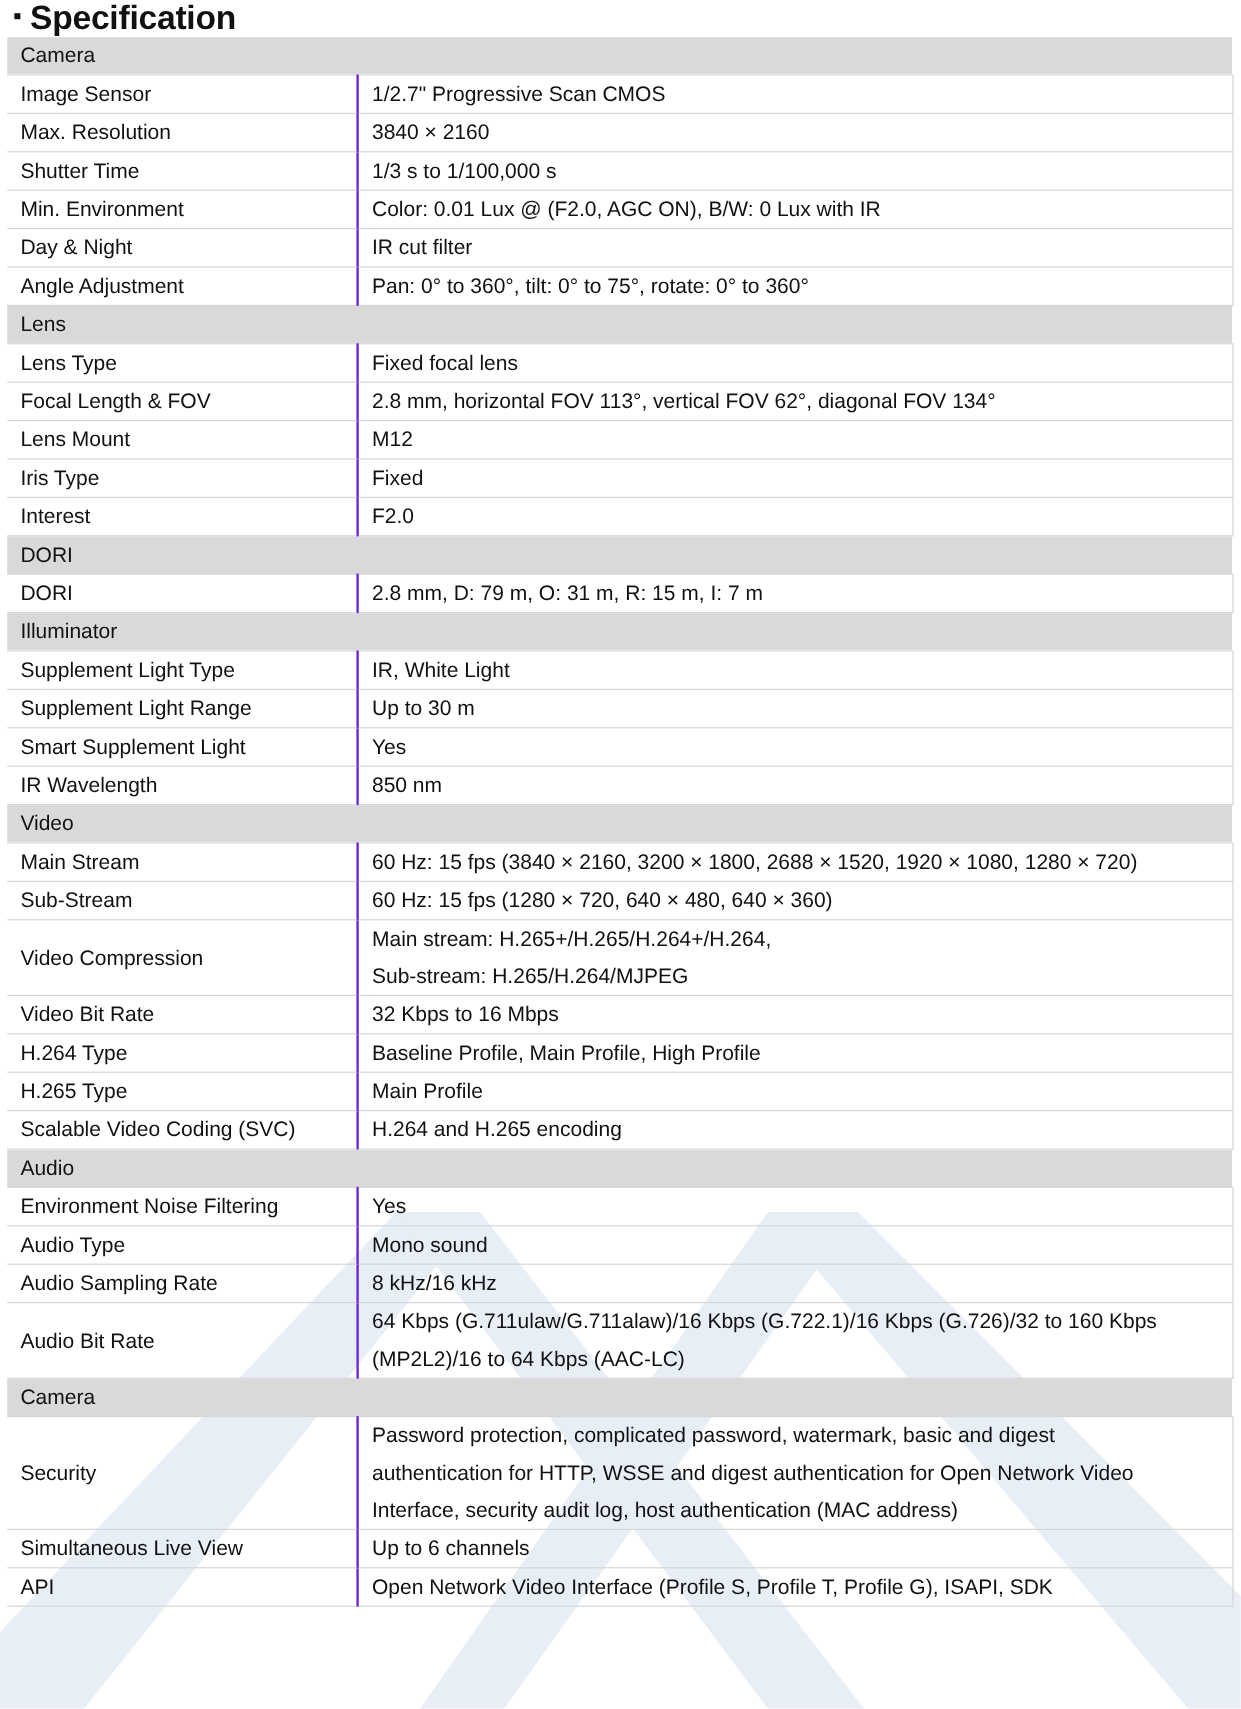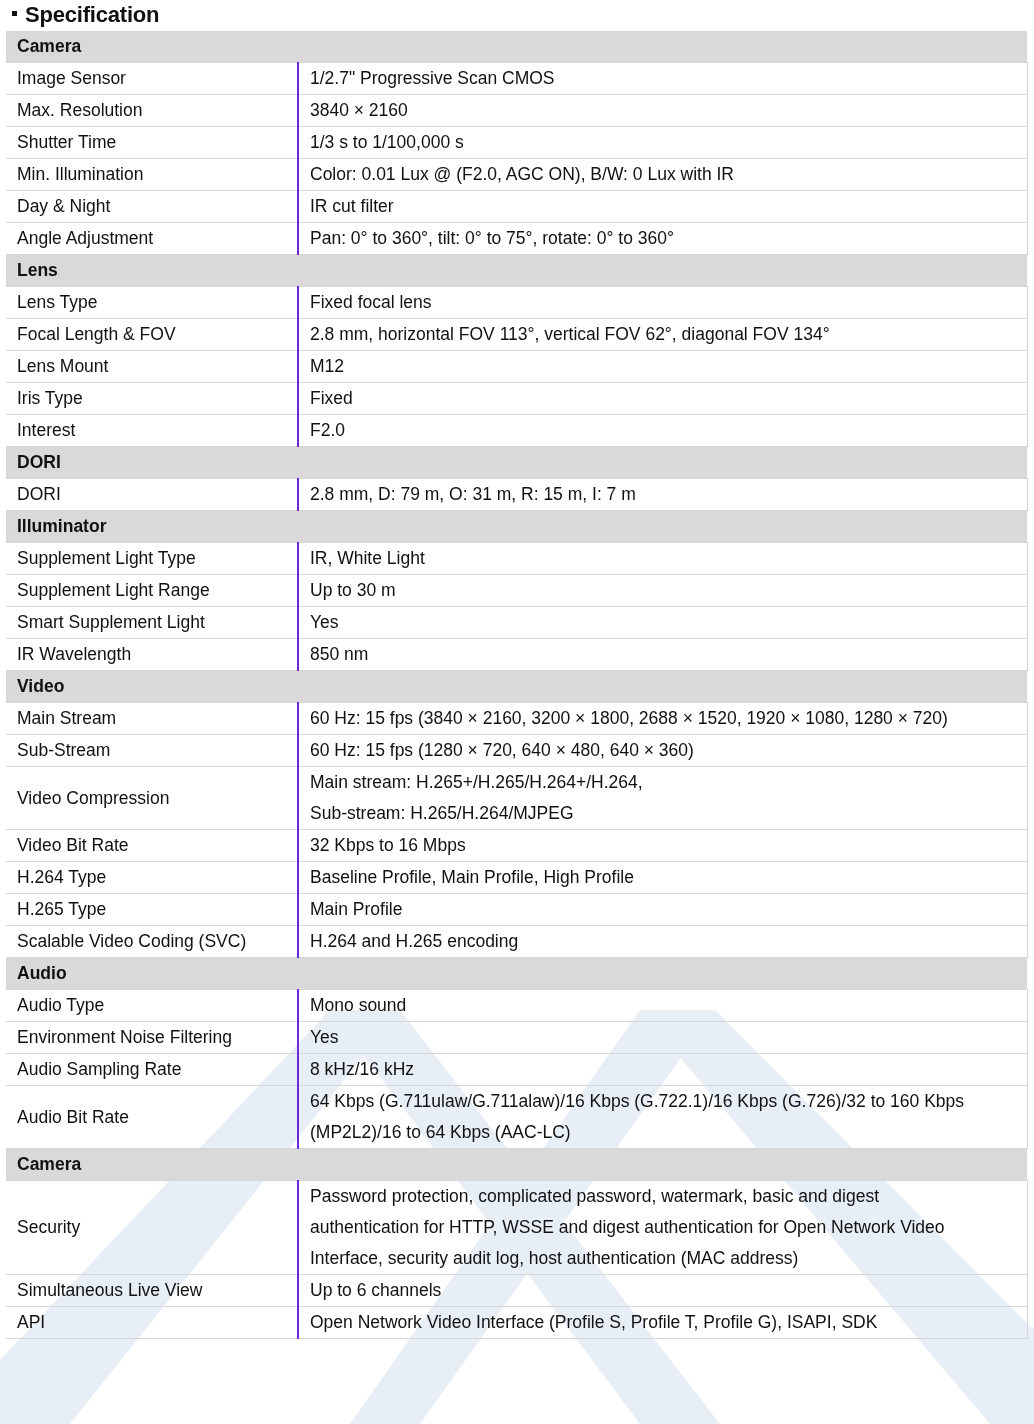--- a/index.html
+++ b/index.html
@@ -4,21 +4,21 @@
 <style>
   html, body { margin: 0; padding: 0; background: #ffffff; }
   body {
     width: 1034px; height: 1424px; position: relative; overflow: hidden;
     font-family: "Liberation Sans", "DejaVu Sans", sans-serif;
     color: #111111;
   }
   .watermark { position: absolute; inset: 0; z-index: 0; pointer-events: none; }
   .page-title {
     position: absolute; left: 12px; top: 0px; height: 14px;
-    font-size: 22px; font-weight: bold; line-height: 30px; letter-spacing: -0.2px;
+    font-size: 28px; font-weight: bold; line-height: 30px; letter-spacing: -0.2px;
     z-index: 2; color: #111;
   }
   .page-title .bullet {
     display: inline-block; width: 5px; height: 5px; background: #111;
     vertical-align: middle; margin-right: 8px; position: relative; top: -3px;
   }
   table.spec {
     position: absolute; left: 6px; top: 31px; width: 1021px;
     border-collapse: collapse; z-index: 1; table-layout: fixed;
   }
@@ -26,21 +26,21 @@
   table.spec col.c2 { width: 729px; }
   table.spec td {
     font-size: 17.5px; line-height: 31px; padding: 0 0 0 11px;
     border-bottom: 1px solid #d6d6d6; vertical-align: middle;
     background: rgba(255,255,255,0.0);
     white-space: nowrap; overflow: hidden;
   }
   table.spec td.k { border-right: 2px solid #6d28d9; }
   table.spec td.v { border-right: 1px solid #d6d6d6; }
   table.spec tr.section td {
-    background: #d9d9d9; font-weight: bold; border-right: none; height: 31px;
+    background: #d9d9d9; font-weight: normal; border-right: none; height: 31px;
   }
   table.spec tr.row td { height: 30.5px; }
   table.spec td.multi { white-space: normal; }
   .line { display: block; }
 </style>
 </head>
 <body>
 
 <svg class="watermark" width="1034" height="1424" viewBox="0 0 1034 1424">
   <g fill="#e8eef6">
@@ -76,21 +76,21 @@
           <span class="line">3840 × 2160</span>
         </td>
       </tr>
       <tr class="row">
         <td class="k">Shutter Time</td>
         <td class="v">
           <span class="line">1/3 s to 1/100,000 s</span>
         </td>
       </tr>
       <tr class="row">
-        <td class="k">Min. Illumination</td>
+        <td class="k">Min. Environment</td>
         <td class="v">
           <span class="line">Color: 0.01 Lux @ (F2.0, AGC ON), B/W: 0 Lux with IR</span>
         </td>
       </tr>
       <tr class="row">
         <td class="k">Day &amp; Night</td>
         <td class="v">
           <span class="line">IR cut filter</span>
         </td>
       </tr>
@@ -212,29 +212,29 @@
       <tr class="row">
         <td class="k">Scalable Video Coding (SVC)</td>
         <td class="v">
           <span class="line">H.264 and H.265 encoding</span>
         </td>
       </tr>
       <tr class="section">
         <td colspan="2">Audio</td>
       </tr>
       <tr class="row">
+        <td class="k">Environment Noise Filtering</td>
+        <td class="v">
+          <span class="line">Yes</span>
+        </td>
+      </tr>
+      <tr class="row">
         <td class="k">Audio Type</td>
         <td class="v">
           <span class="line">Mono sound</span>
-        </td>
-      </tr>
-      <tr class="row">
-        <td class="k">Environment Noise Filtering</td>
-        <td class="v">
-          <span class="line">Yes</span>
         </td>
       </tr>
       <tr class="row">
         <td class="k">Audio Sampling Rate</td>
         <td class="v">
           <span class="line">8 kHz/16 kHz</span>
         </td>
       </tr>
       <tr class="row">
         <td class="k">Audio Bit Rate</td>

